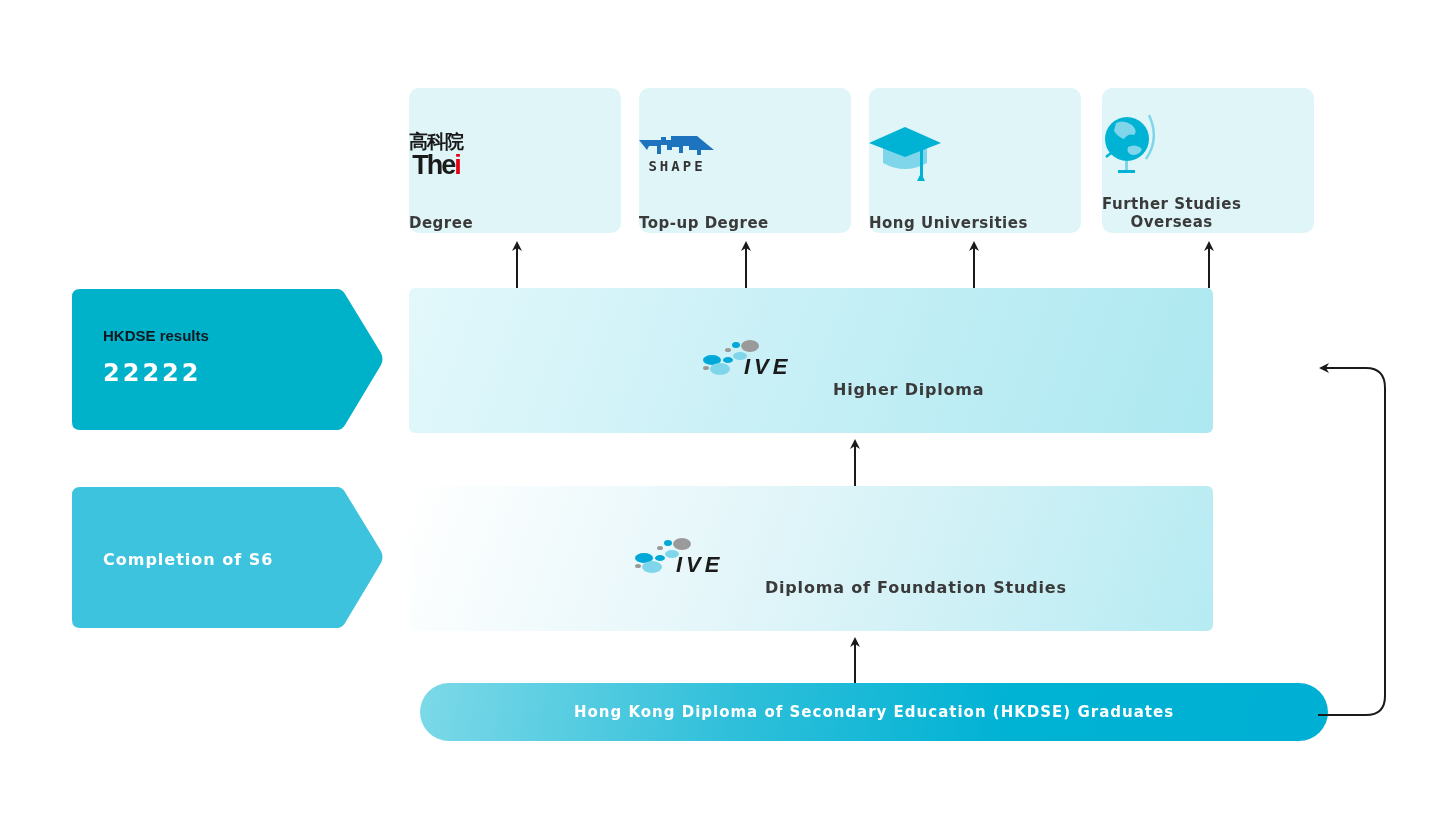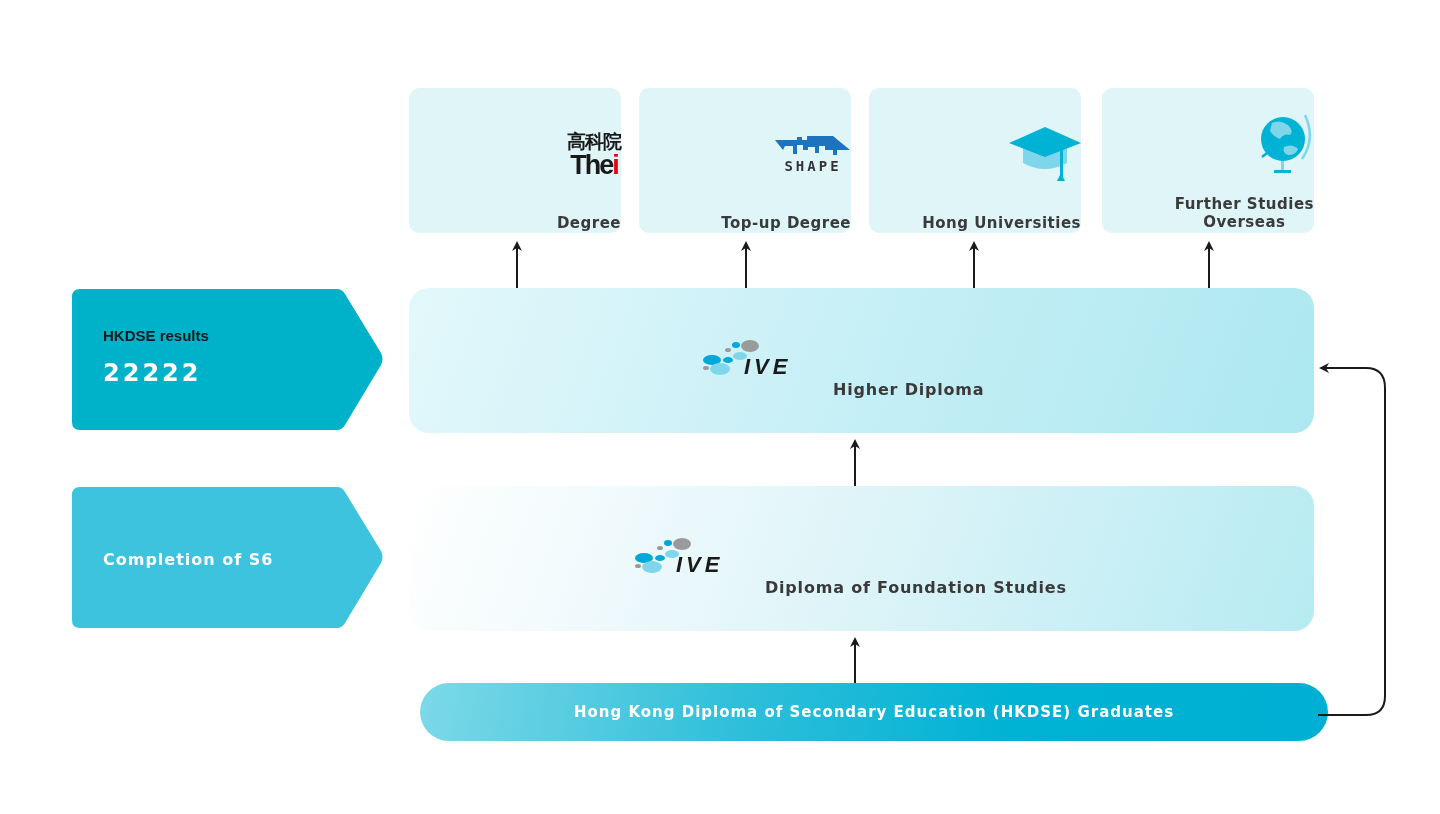--- a/index.html
+++ b/index.html
@@ -1,27 +1,27 @@
 <!DOCTYPE html>
 <html><head>
 <meta charset="utf-8">
 <style>
   html, body { margin:0; padding:0; background:#ffffff; }
   body { width:1440px; height:814px; position:relative; overflow:hidden;
          font-family:"DejaVu Sans", sans-serif; color:#3a3a3a; }
   .card { position:absolute; top:88px; width:212px; height:145px; background:#dff5f8;
-          border-radius:10px; display:flex; flex-direction:column; align-items:flex-end; }
+          border-radius:10px; display:flex; flex-direction:column; align-items:flex-start; }
   .card .logo { height:70px; margin-top:32px; display:flex; align-items:center; justify-content:center; }
   .card .lbl { font-weight:bold; font-size:15px; letter-spacing:0.5px; color:#3a3a3a; text-align:center; line-height:18px; margin-top:24px; }
   .tag { position:absolute; left:72px; width:312px; height:141px; }
   .tag svg { position:absolute; left:0; top:0; }
   .tag .t1 { position:absolute; left:31px; top:38px; font-size:15px; font-weight:bold; color:#101820; font-family:"Liberation Sans", sans-serif; }
   .tag .t2 { position:absolute; left:31px; top:70px; font-size:24px; font-weight:bold; color:#ffffff; letter-spacing:3px; }
   .tag .t3 { position:absolute; left:31px; top:63px; font-size:16px; font-weight:bold; color:#ffffff; letter-spacing:1px; }
-  .stage { position:absolute; left:409px; width:905px; border-radius:20px; display:flex; align-items:center; }
+  .stage { position:absolute; left:409px; width:804px; border-radius:6px; display:flex; align-items:center; }
   .stage-hd { top:288px; height:145px; background:linear-gradient(110deg,#e3f8fb 0%,#c6eff6 50%,#ade8f0 100%); }
   .stage-fd { top:486px; height:145px; background:linear-gradient(110deg,#ffffff 0%,#e1f5f9 45%,#b6ebf2 100%); }
   .stage .lbl { font-weight:bold; font-size:16px; letter-spacing:0.8px; color:#3a3a3a;margin-top:16px; }
   .grad-bar { position:absolute; left:420px; top:683px; width:908px; height:58px; border-radius:29px;
               background:linear-gradient(100deg,#7dd9e8 0%,#2fbfda 35%,#00b2d4 65%,#00b0d4 100%);
               display:flex; align-items:center; justify-content:center; }
   .grad-bar .lbl { color:#ffffff; font-weight:bold; font-size:15px; letter-spacing:1px; }
   .overlay { position:absolute; left:0; top:0; pointer-events:none; }
 </style>
 </head>

